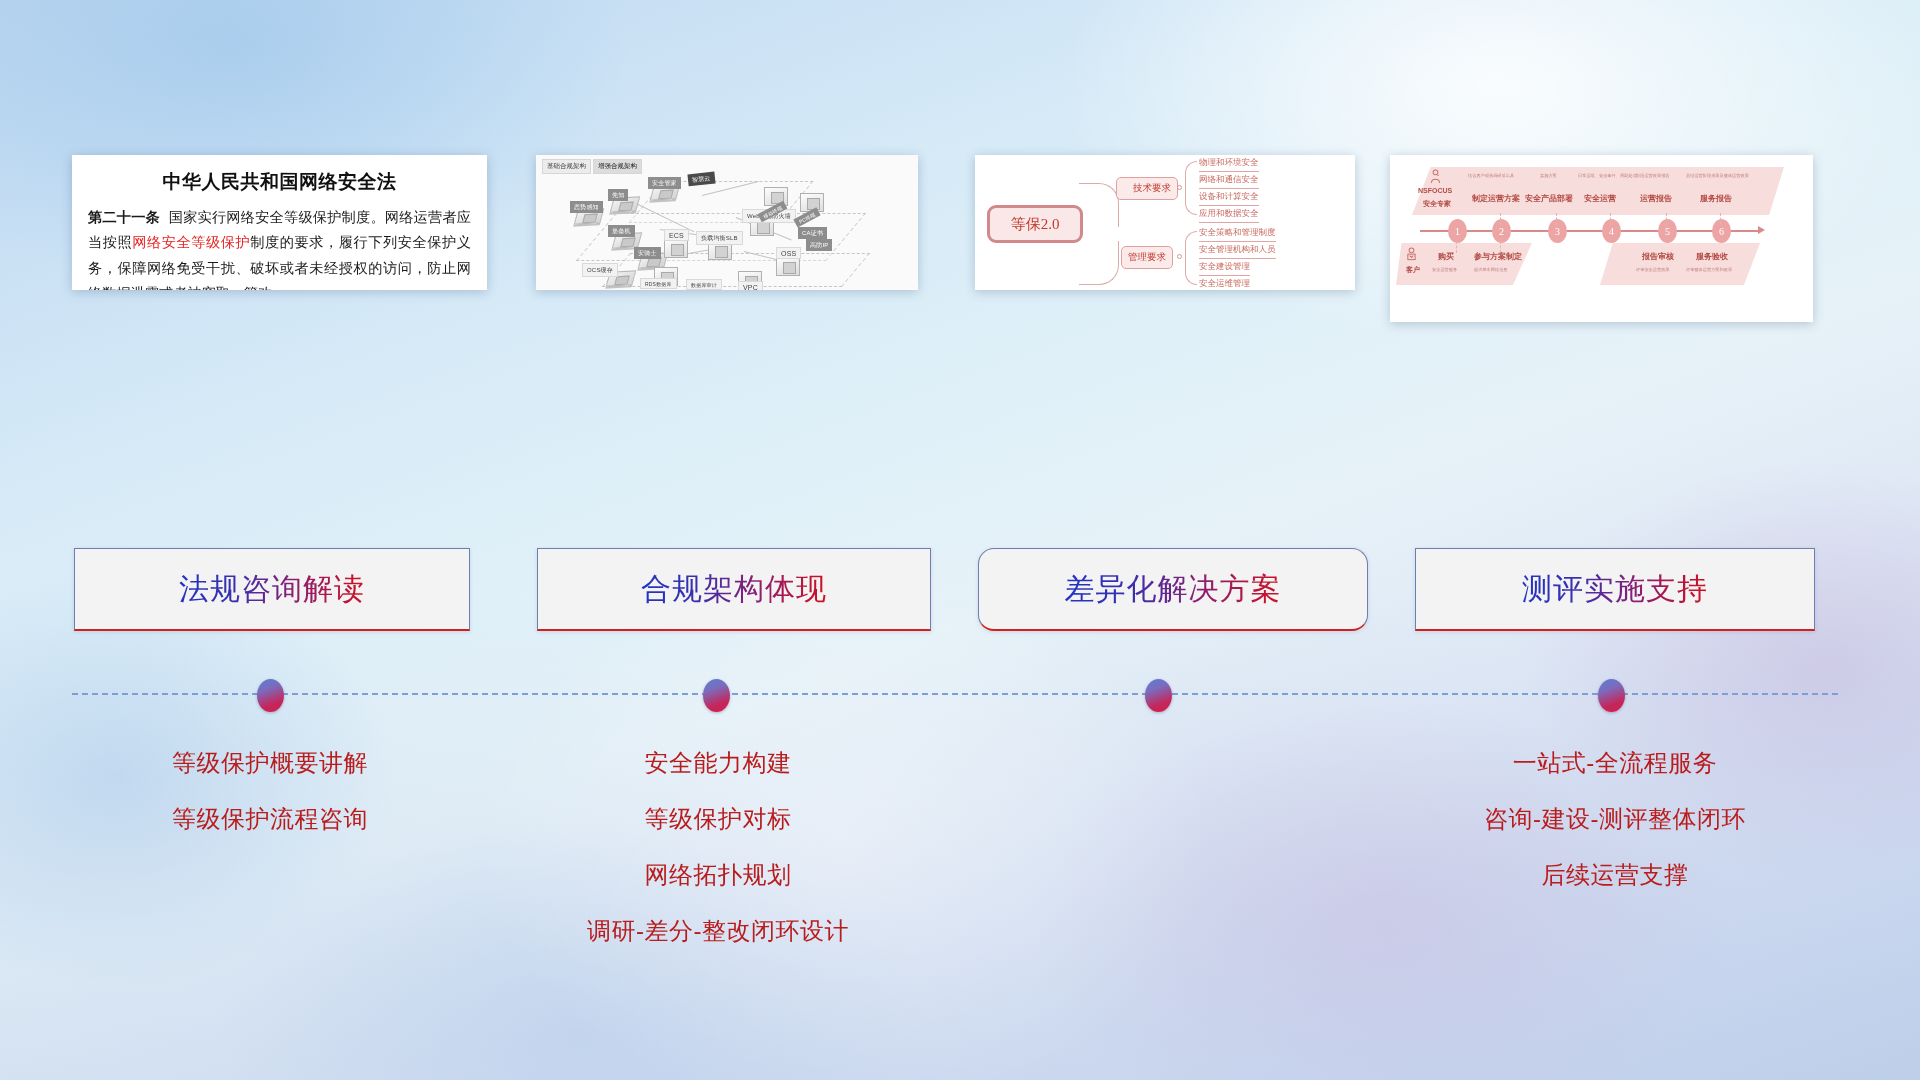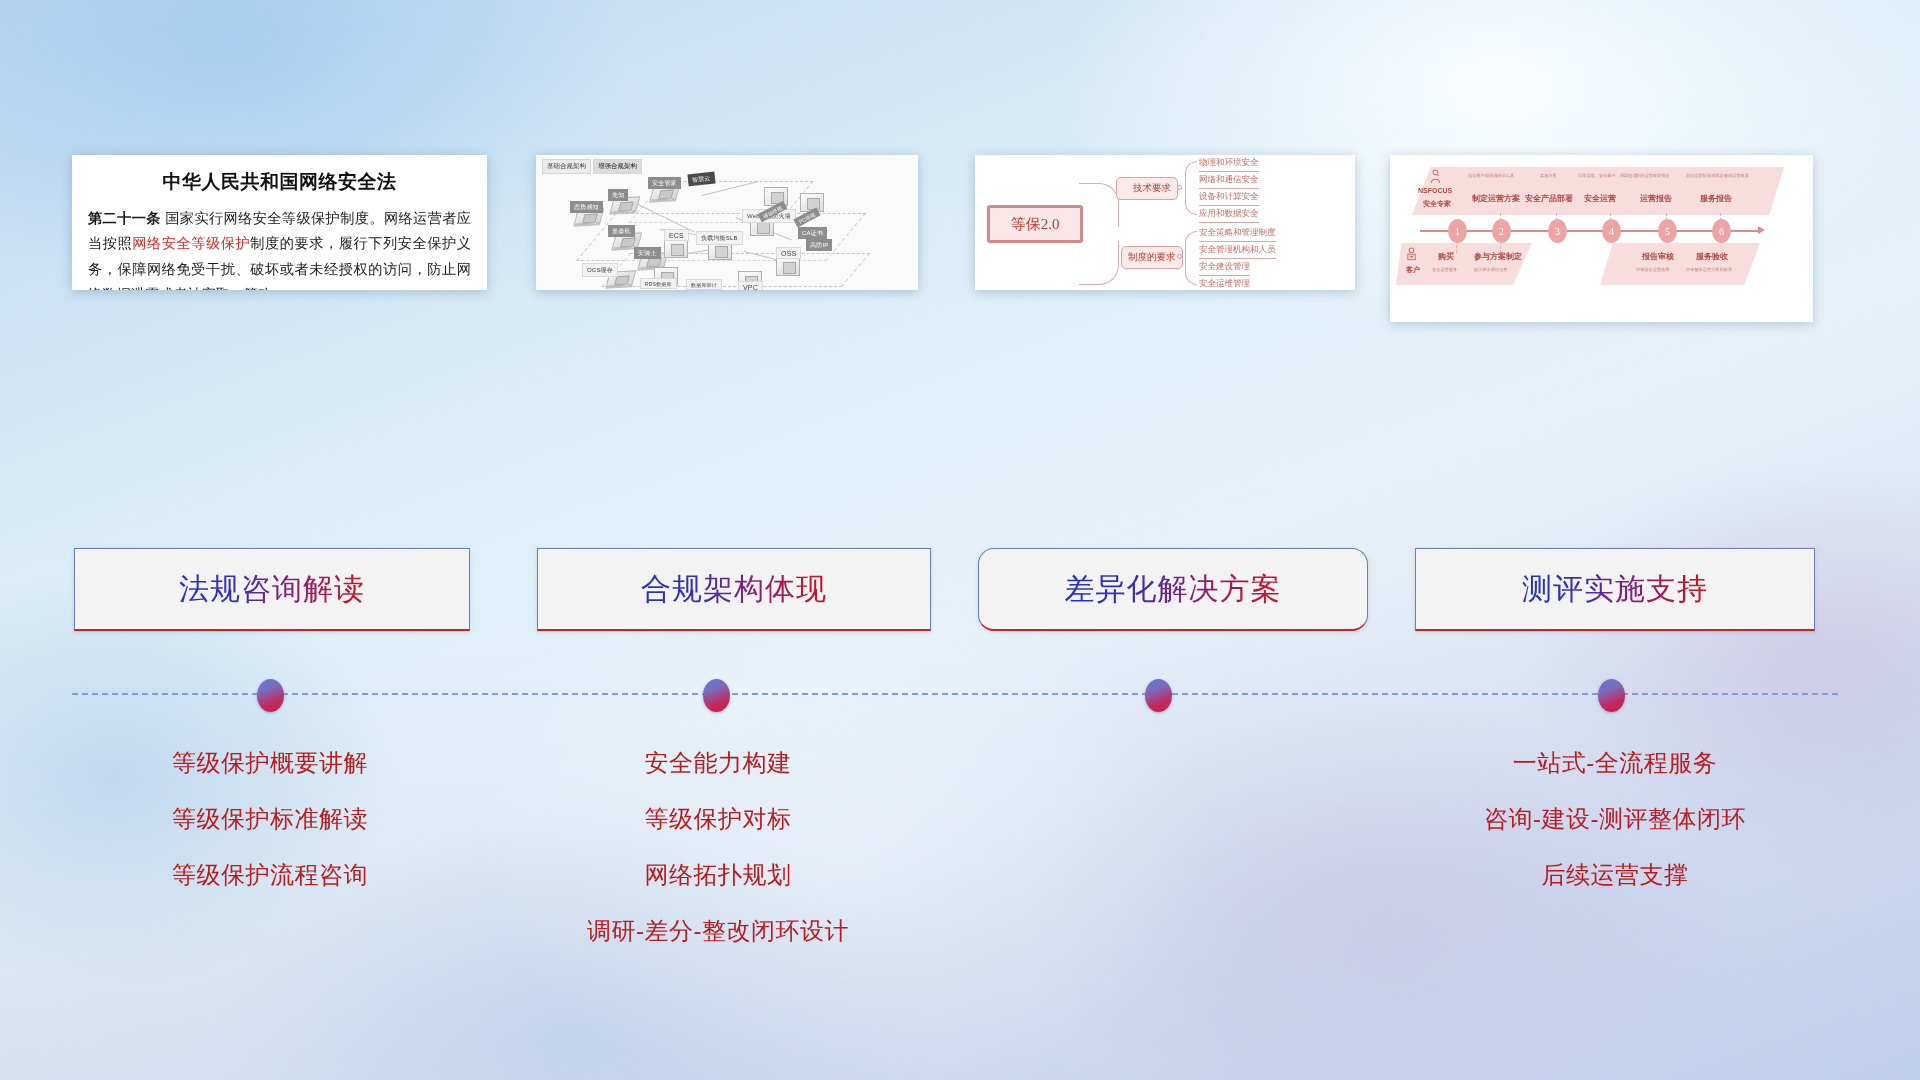--- a/index.html
+++ b/index.html
@@ -41,21 +41,21 @@
     box-shadow: 0 2px 10px rgba(40,70,110,.26);
     overflow:hidden;
   }
   #thumb-1 { left:72px;   top:155px; width:415px; height:135px; }
   #thumb-2 { left:536px;  top:155px; width:382px; height:135px; }
   #thumb-3 { left:975px;  top:155px; width:380px; height:135px; }
   #thumb-4 { left:1390px; top:155px; width:423px; height:167px; }
   .thumb-inner { position:absolute; inset:0; }
 
   
-  #thumb-1 { padding:14px 16px 2px; }
+  #thumb-1 { padding:14px 16px 2px;font-family:Liberation Mono, monospace; }
   .law-title {
     text-align:center; font-weight:700; font-size:19px; color:#111;
     letter-spacing:.5px; margin-bottom:11px;
   }
   .law-p { font-size:14.2px; line-height:1.78; color:#1a1a1a; text-align:justify; }
   .law-art { font-weight:700; }
   .law-red { color:#e8211f; }
 
   
   #thumb-2 { background:#fafafa; }
@@ -94,21 +94,21 @@
   .plane {
     position:absolute; border:1px dashed #c5c5c5; background:rgba(250,250,250,.35);
     transform: skewX(-40deg);
   }
   .wire { position:absolute; background:#c2c2c2; height:1px; transform-origin:0 0; }
 
   
   #thumb-3 { background:#fff; }
   .mm-root {
     position:absolute; left:12px; top:50px; width:96px; height:38px;
-    border:3px solid #d08a8a; border-radius:3px; background:#fae8e8;
+    border:3px solid #d08a8a; border-radius:9px; background:#fae8e8;
     display:flex; align-items:center; justify-content:center;
     font-size:15px; color:#c0392b; font-family:"Liberation Serif", serif;
   }
   .mm-branch {
     position:absolute; border:1.5px solid #e0a0a0; border-radius:5px;
     background:#fbeaea; color:#c0392b; font-size:9.5px;
     font-family:"Liberation Serif", serif;
     padding:4px 6px; white-space:nowrap;
   }
   .mm-leaf {
@@ -294,21 +294,21 @@
         <div class="mm-curve" style="left:104px;top:86px;width:40px;height:44px;border-color:#ddaaaa;border-left:0;border-top:0;border-radius:0 0 20px 0;"></div>
 
         <div class="mm-branch" style="left:141px;top:22px;padding-left:16px;">技术要求</div>
         <div class="mm-dot" style="left:202px;top:30px;"></div>
         <div class="mm-link" style="left:210px;top:6px;width:12px;height:54px;"></div>
         <div class="mm-leaf" style="left:224px;top:2px;">物理和环境安全</div>
         <div class="mm-leaf" style="left:224px;top:19px;">网络和通信安全</div>
         <div class="mm-leaf" style="left:224px;top:36px;">设备和计算安全</div>
         <div class="mm-leaf" style="left:224px;top:53px;">应用和数据安全</div>
 
-        <div class="mm-branch" style="left:146px;top:91px;">制度的要求</div>
+        <div class="mm-branch" style="left:146px;top:91px;">管理要求</div>
         <div class="mm-dot" style="left:202px;top:99px;"></div>
         <div class="mm-link" style="left:210px;top:76px;width:12px;height:54px;"></div>
         <div class="mm-leaf" style="left:224px;top:72px;">安全策略和管理制度</div>
         <div class="mm-leaf" style="left:224px;top:89px;">安全管理机构和人员</div>
         <div class="mm-leaf" style="left:224px;top:106px;">安全建设管理</div>
         <div class="mm-leaf" style="left:224px;top:123px;">安全运维管理</div>
       </div>
     </div>
 
     <div class="thumb" id="thumb-4">
@@ -387,21 +387,20 @@
   </div>
 
   <div class="rail"></div>
   <div class="bullet" id="bullet-1"></div>
   <div class="bullet" id="bullet-2"></div>
   <div class="bullet" id="bullet-3"></div>
   <div class="bullet" id="bullet-4"></div>
 
   <div class="list-col" id="list-1">
     <div class="list-item">等级保护概要讲解</div>
-    <div class="list-item">等级保护标准解读</div>
     <div class="list-item">等级保护流程咨询</div>
   </div>
   <div class="list-col" id="list-2">
     <div class="list-item">安全能力构建</div>
     <div class="list-item">等级保护对标</div>
     <div class="list-item">网络拓扑规划</div>
     <div class="list-item">调研-差分-整改闭环设计</div>
   </div>
   <div class="list-col" id="list-4">
     <div class="list-item">一站式-全流程服务</div>

